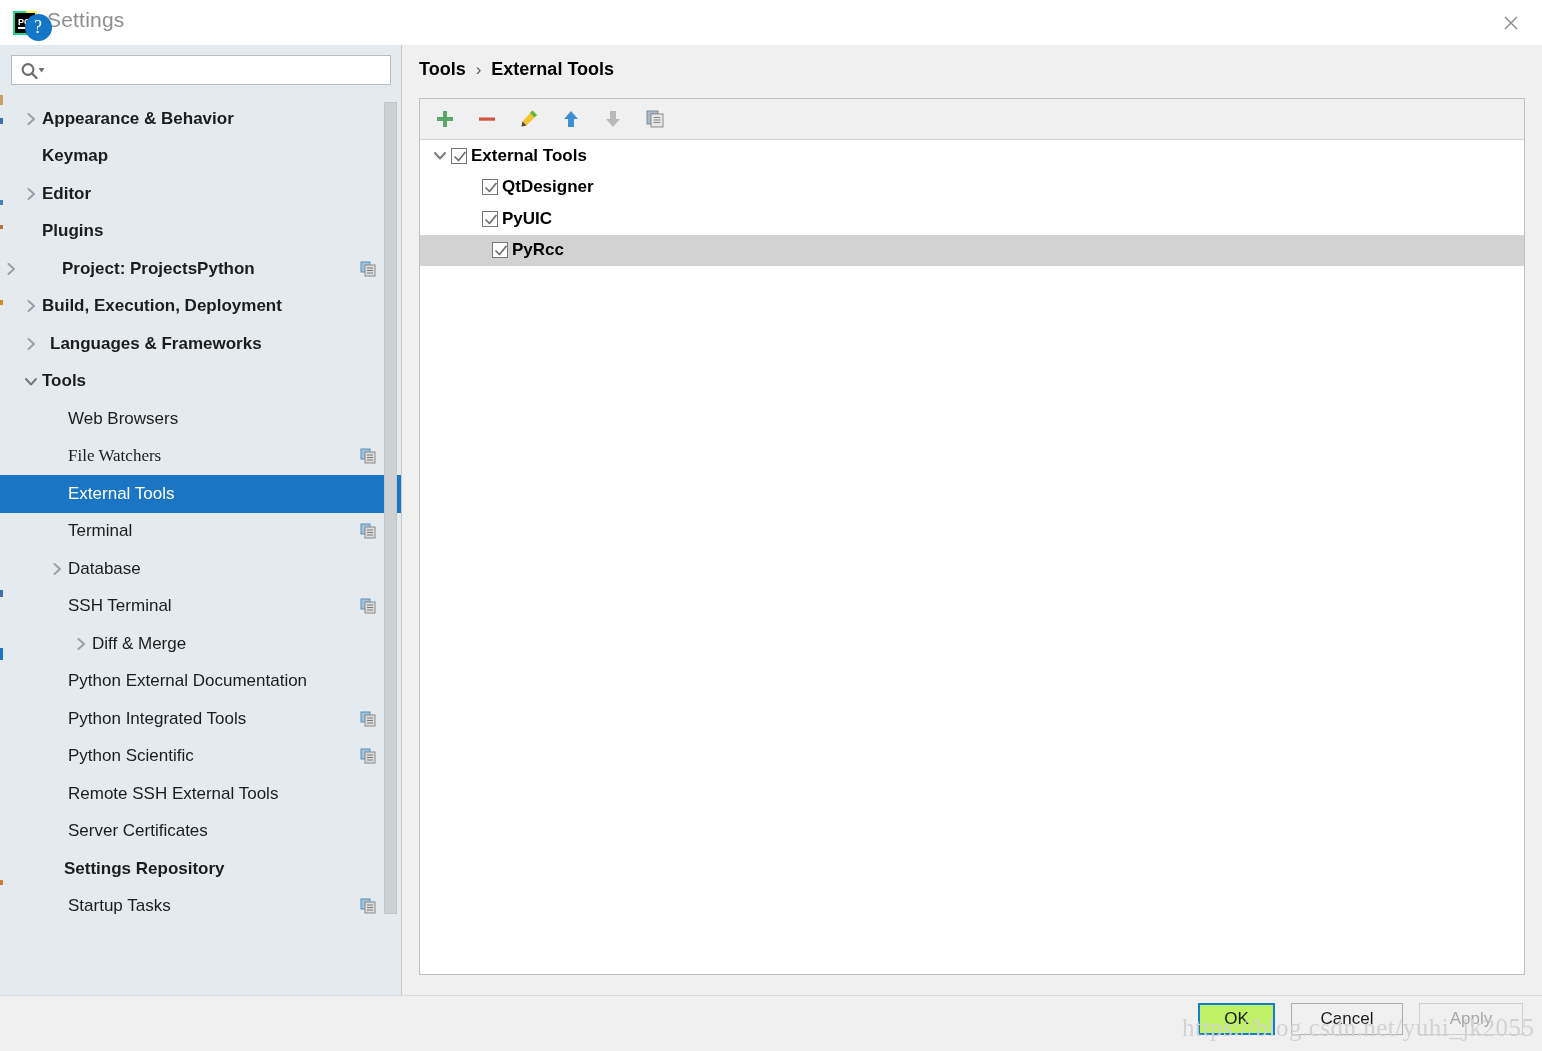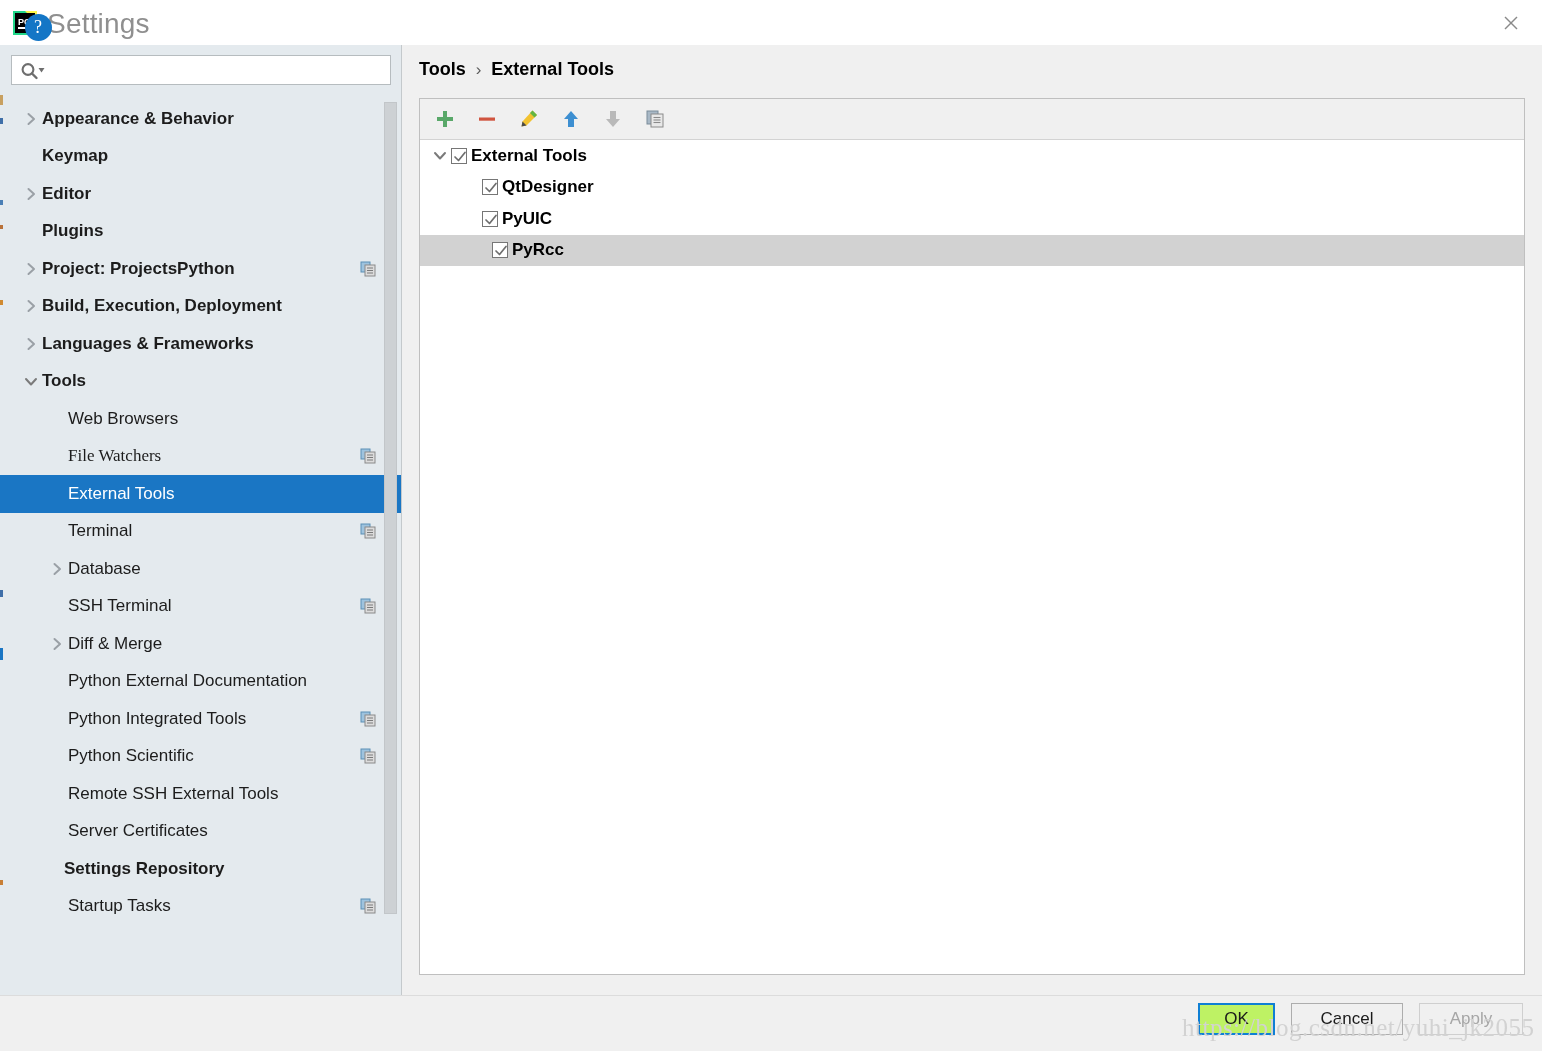--- a/index.html
+++ b/index.html
@@ -20,21 +20,21 @@
     position: absolute; left: 0; top: 0;
     width: 1542px; height: 45px;
     background: #ffffff;
   }
   .pc-logo {
     position: absolute; left: 12px; top: 10px;
     width: 26px; height: 26px;
   }
   .title-text {
     position: absolute; left: 47px; top: 8px;
-    font-size: 28px; color: #8f8f8f;
+    font-size: 21px; color: #8f8f8f;
     letter-spacing: .2px;
   }
   .close-btn {
     position: absolute; right: 8px; top: 4px;
     width: 46px; height: 38px;
     display: flex; align-items: center; justify-content: center;
     cursor: pointer;
   }
   .close-btn svg { display: block; }
 
@@ -284,44 +284,44 @@
             <svg width="11" height="14" viewBox="0 0 11 14">
               <path d="M2.5 2 L8 7 L2.5 12" fill="none" stroke="#9aa0a6" stroke-width="2" stroke-linecap="round" stroke-linejoin="round"></path>
             </svg>
           </span>
           <span class="row-label bold">Editor</span>
         </div>
         <div class="tree-row" style="padding-left: 20px;">
           <span class="chev"></span>
           <span class="row-label bold">Plugins</span>
         </div>
+        <div class="tree-row" style=" gap: 40px;">
+          <span class="chev">
+            <svg width="11" height="14" viewBox="0 0 11 14">
+              <path d="M2.5 2 L8 7 L2.5 12" fill="none" stroke="#9aa0a6" stroke-width="2" stroke-linecap="round" stroke-linejoin="round"></path>
+            </svg>
+          </span>
+          <span class="row-label bold">Project: ProjectsPython</span>
+          <span class="copy-ico"><svg width="16" height="16" viewBox="0 0 16 16">
+              <rect x="1" y="1" width="9" height="10" fill="#9ec3de" stroke="#5b8fb5" stroke-width="1"></rect>
+              <rect x="5" y="4" width="10" height="11" fill="#dcdcdc" stroke="#8a8a8a" stroke-width="1"></rect>
+              <line x1="7" y1="7" x2="13" y2="7" stroke="#7a7a7a" stroke-width="1"></line>
+              <line x1="7" y1="9.5" x2="13" y2="9.5" stroke="#7a7a7a" stroke-width="1"></line>
+              <line x1="7" y1="12" x2="13" y2="12" stroke="#7a7a7a" stroke-width="1"></line>
+            </svg></span>
+        </div>
         <div class="tree-row" style="padding-left: 20px;">
           <span class="chev">
             <svg width="11" height="14" viewBox="0 0 11 14">
               <path d="M2.5 2 L8 7 L2.5 12" fill="none" stroke="#9aa0a6" stroke-width="2" stroke-linecap="round" stroke-linejoin="round"></path>
             </svg>
           </span>
-          <span class="row-label bold">Project: ProjectsPython</span>
-          <span class="copy-ico"><svg width="16" height="16" viewBox="0 0 16 16">
-              <rect x="1" y="1" width="9" height="10" fill="#9ec3de" stroke="#5b8fb5" stroke-width="1"></rect>
-              <rect x="5" y="4" width="10" height="11" fill="#dcdcdc" stroke="#8a8a8a" stroke-width="1"></rect>
-              <line x1="7" y1="7" x2="13" y2="7" stroke="#7a7a7a" stroke-width="1"></line>
-              <line x1="7" y1="9.5" x2="13" y2="9.5" stroke="#7a7a7a" stroke-width="1"></line>
-              <line x1="7" y1="12" x2="13" y2="12" stroke="#7a7a7a" stroke-width="1"></line>
-            </svg></span>
-        </div>
-        <div class="tree-row" style="padding-left: 20px;">
-          <span class="chev">
-            <svg width="11" height="14" viewBox="0 0 11 14">
-              <path d="M2.5 2 L8 7 L2.5 12" fill="none" stroke="#9aa0a6" stroke-width="2" stroke-linecap="round" stroke-linejoin="round"></path>
-            </svg>
-          </span>
           <span class="row-label bold">Build, Execution, Deployment</span>
         </div>
-        <div class="tree-row" style="padding-left: 20px;">
+        <div class="tree-row" style="padding-left: 20px; gap: 8px;">
           <span class="chev">
             <svg width="11" height="14" viewBox="0 0 11 14">
               <path d="M2.5 2 L8 7 L2.5 12" fill="none" stroke="#9aa0a6" stroke-width="2" stroke-linecap="round" stroke-linejoin="round"></path>
             </svg>
           </span>
           <span class="row-label bold">Languages &amp; Frameworks</span>
         </div>
         <div class="tree-row" style="padding-left: 20px;">
           <span class="chev">
             <svg width="14" height="11" viewBox="0 0 14 11">
@@ -372,21 +372,21 @@
           <span class="chev"></span>
           <span class="row-label">SSH Terminal</span>
           <span class="copy-ico"><svg width="16" height="16" viewBox="0 0 16 16">
               <rect x="1" y="1" width="9" height="10" fill="#9ec3de" stroke="#5b8fb5" stroke-width="1"></rect>
               <rect x="5" y="4" width="10" height="11" fill="#dcdcdc" stroke="#8a8a8a" stroke-width="1"></rect>
               <line x1="7" y1="7" x2="13" y2="7" stroke="#7a7a7a" stroke-width="1"></line>
               <line x1="7" y1="9.5" x2="13" y2="9.5" stroke="#7a7a7a" stroke-width="1"></line>
               <line x1="7" y1="12" x2="13" y2="12" stroke="#7a7a7a" stroke-width="1"></line>
             </svg></span>
         </div>
-        <div class="tree-row" style="padding-left: 46px; text-align: center;">
+        <div class="tree-row" style="padding-left: 70px; text-align: center;">
           <span class="chev">
             <svg width="11" height="14" viewBox="0 0 11 14">
               <path d="M2.5 2 L8 7 L2.5 12" fill="none" stroke="#9aa0a6" stroke-width="2" stroke-linecap="round" stroke-linejoin="round"></path>
             </svg>
           </span>
           <span class="row-label">Diff &amp; Merge</span>
         </div>
         <div class="tree-row" style="padding-left: 46px;">
           <span class="chev"></span>
           <span class="row-label">Python External Documentation</span>

